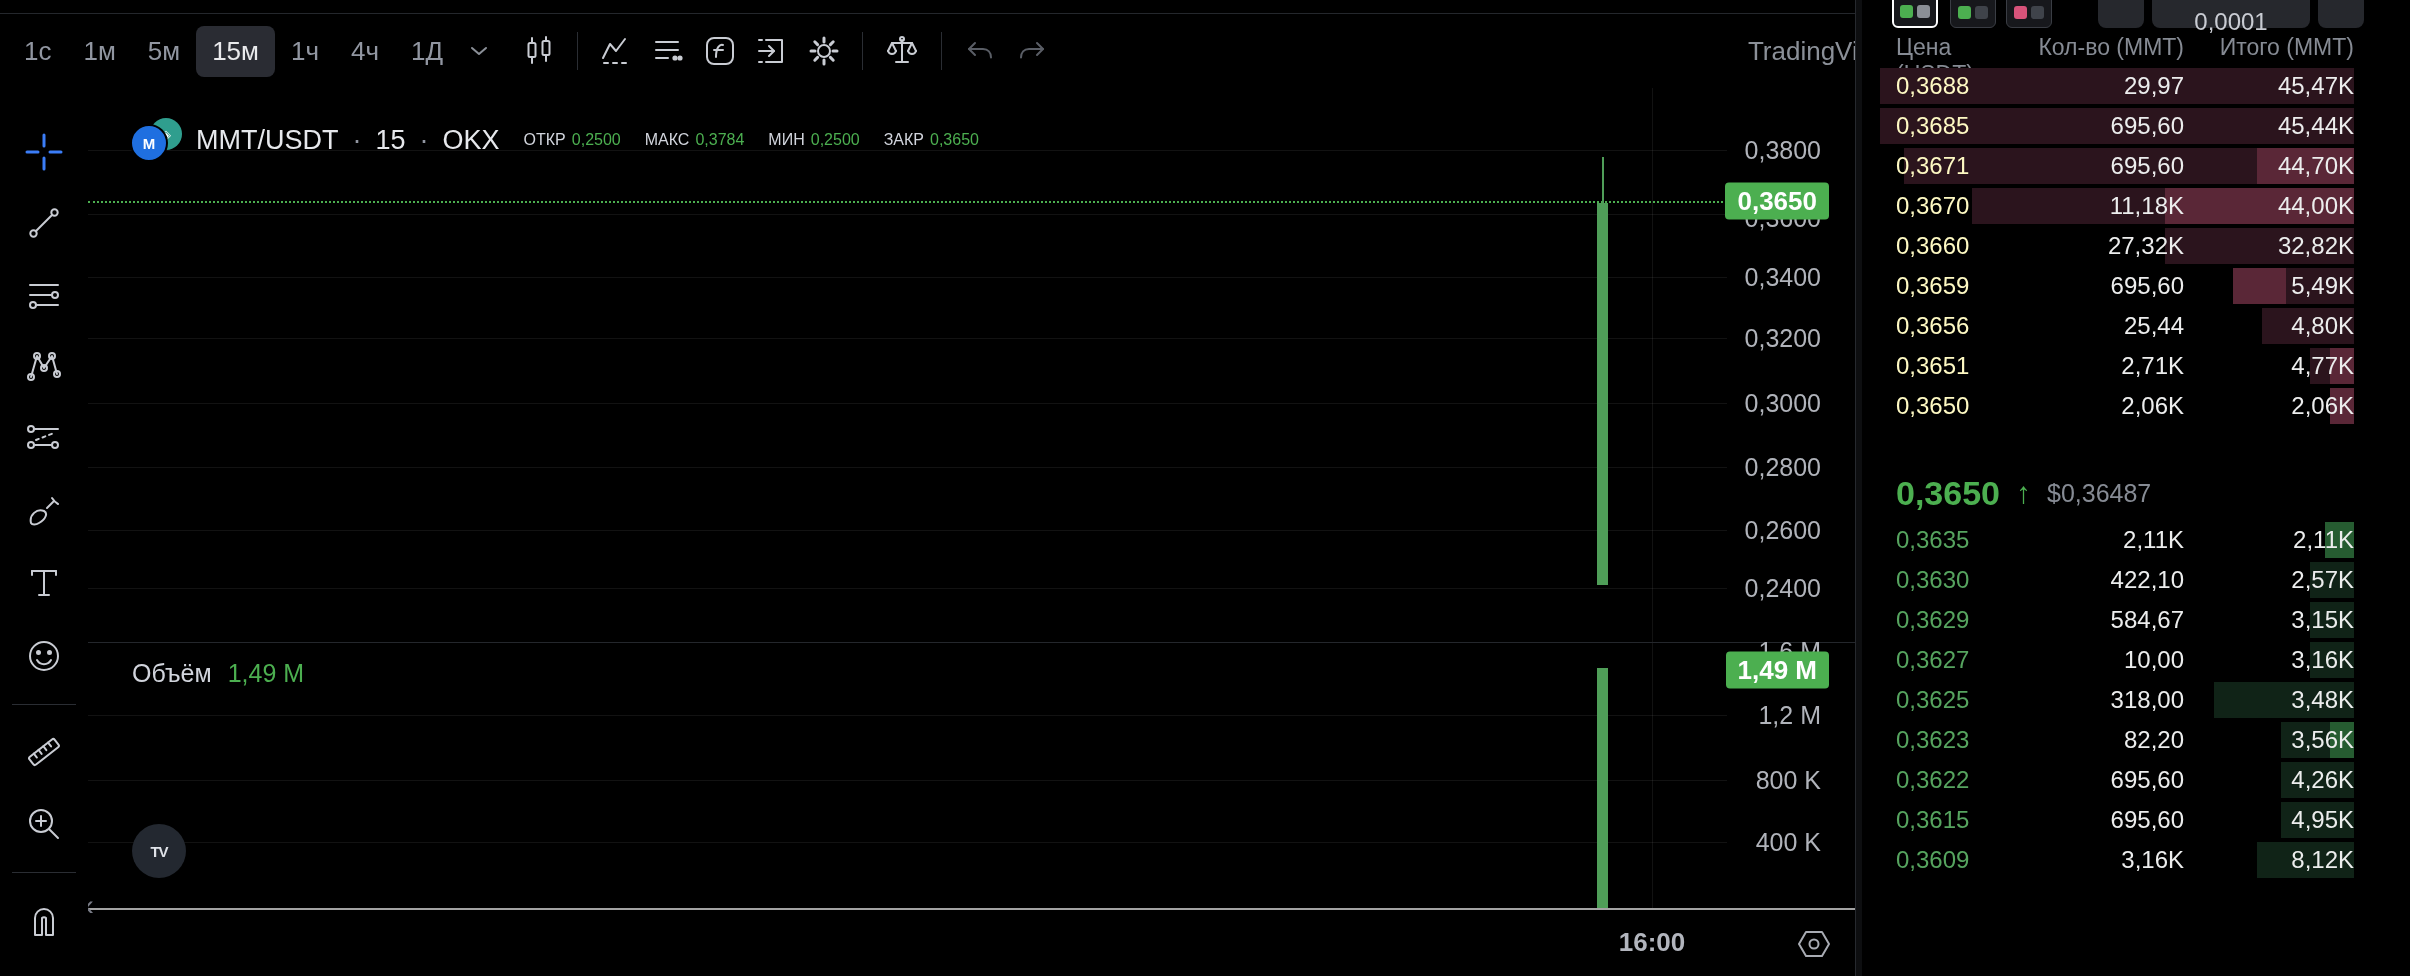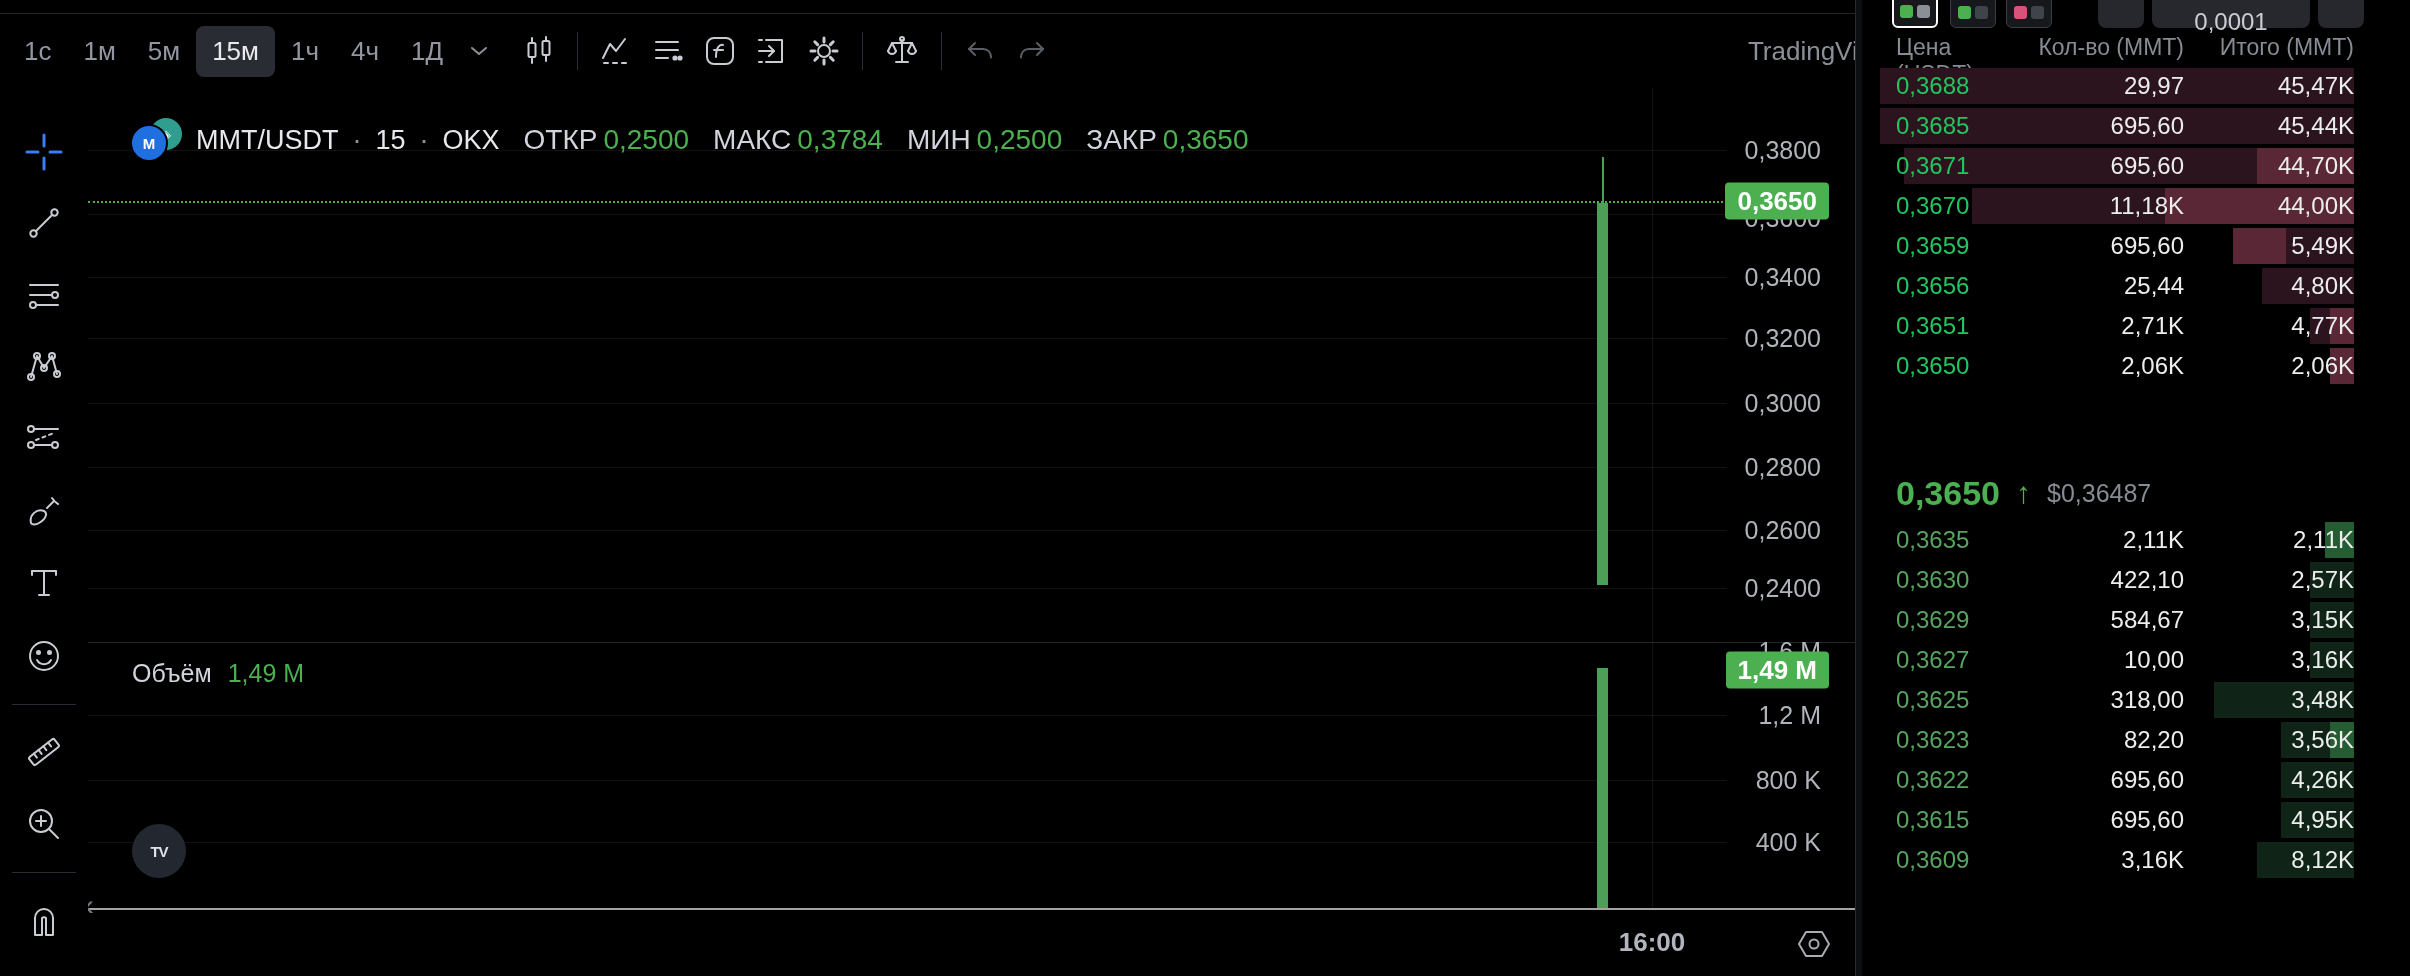--- a/index.html
+++ b/index.html
@@ -29,21 +29,21 @@
   .axis-label{position:absolute;right:34px;transform:translateY(-50%);color:#b0b3ba;font-size:25px;}
   .pane-sep{position:absolute;left:0;width:1767px;height:1px;background:#24272c;}
   #price-dotted{position:absolute;left:0;top:113px;width:1639px;border-top:2px dotted #4caf50;}
   .price-badge{position:absolute;right:26px;transform:translateY(-50%);background:#4caf50;color:#fff;
                font-size:26px;font-weight:600;padding:3px 12px;border-radius:4px;z-index:3;}
   #candle-body{position:absolute;left:1509px;top:115px;width:11px;height:382px;background:#4f9e58;}
   #candle-wick{position:absolute;left:1514px;top:69px;width:2px;height:46px;background:#4f9e58;}
   #volume-bar{position:absolute;left:1509px;top:580px;width:11px;height:240px;background:#4f9e58;}
   #legend{position:absolute;left:42px;top:30px;display:flex;align-items:center;gap:14px;font-size:27px;color:#e6e8ec;}
   .legend-dim{color:#9196a1;}
-  .ohlc{display:flex;align-items:center;gap:6px;font-size:28px;margin-left:10px;}
+  .ohlc{display:flex;align-items:center;gap:6px;font-size:16px;margin-left:10px;}
   .ohlc .lab{color:#d1d4dc;} .ohlc .val{color:#4caf50;}
   #vol-legend{position:absolute;left:44px;top:585px;transform:translateY(-50%);display:flex;gap:16px;
               font-size:25px;color:#d1d4dc;align-items:center;}
   #vol-legend .val{color:#4caf50;}
   #time-axis{position:absolute;left:0;top:820px;width:1767px;height:68px;border-top:2px solid #a3a3a3;}
   #time-label{position:absolute;left:1564px;top:32px;transform:translate(-50%,-50%);color:#b2b5bd;
               font-size:26px;font-weight:bold;}
   #axis-settings{position:absolute;left:1705px;top:14px;cursor:pointer;}
   #tv-watermark{position:absolute;left:44px;top:736px;width:54px;height:54px;border-radius:50%;
                 background:#232830;display:flex;align-items:center;justify-content:center;cursor:pointer;}
@@ -62,21 +62,21 @@
           color:#c9ccd3;font-size:24px;display:flex;align-items:center;justify-content:center;}
   #ob-header{position:absolute;left:8px;top:34px;width:484px;display:grid;
              grid-template-columns:140px 174px 170px;color:#868b94;font-size:23px;}
   #ob-header .c0{padding-left:26px;text-align:left;} .hr{text-align:right;}
   .ob-rows{position:absolute;left:8px;width:484px;}
   .ob-row{position:relative;height:40px;display:grid;grid-template-columns:140px 174px 170px;
           align-items:center;font-size:24px;cursor:pointer;}
   .ob-row span{position:relative;z-index:2;}
   .ob-row .p{padding-left:26px;}
   .ob-row .q,.ob-row .t{text-align:right;color:#eceded;}
-  .ask .p{color:#22c55e;} .bid .p{color:#56a45f;}
+  .ask .p{color:#fef9c3;} .bid .p{color:#56a45f;}
   .bar,.hl{position:absolute;top:2px;bottom:2px;z-index:0;}
   .bar{right:0;} .hl{z-index:1;}
   .ask .bar{background:#2b141d;} .ask .hl{background:#5a2737;}
   .bid .bar{background:#102317;} .bid .hl{background:#265c31;}
   #ob-mid{position:absolute;left:8px;top:466px;width:484px;height:54px;display:flex;align-items:center;
           gap:16px;padding-left:26px;box-sizing:border-box;}
   #ob-mid .last{color:#4caf50;font-size:34px;font-weight:bold;}
   #ob-mid .arrow{color:#4caf50;font-size:30px;font-weight:bold;}
   #ob-mid .usd{color:#868b94;font-size:25px;}
 </style>
@@ -472,20 +472,26 @@
           <span class="t">44,70K</span>
         </div>
         <div class="ob-row ask">
           <div class="bar" style="width: 79%;"></div>
           <div class="hl" style="width: 39%; right: 0%;"></div>
           <span class="p">0,3670</span>
           <span class="q">11,18K</span>
           <span class="t">44,00K</span>
         </div>
         <div class="ob-row ask">
+          <div class="bar" style="width: 39%;"></div>
+          <span class="p">0,3660</span>
+          <span class="q">27,32K</span>
+          <span class="t">32,82K</span>
+        </div>
+        <div class="ob-row ask">
           <div class="bar" style="width: 25%;"></div>
           <div class="hl" style="width: 11%; right: 14%;"></div>
           <span class="p">0,3659</span>
           <span class="q">695,60</span>
           <span class="t">5,49K</span>
         </div>
         <div class="ob-row ask">
           <div class="bar" style="width: 19%;"></div>
           <span class="p">0,3656</span>
           <span class="q">25,44</span>

